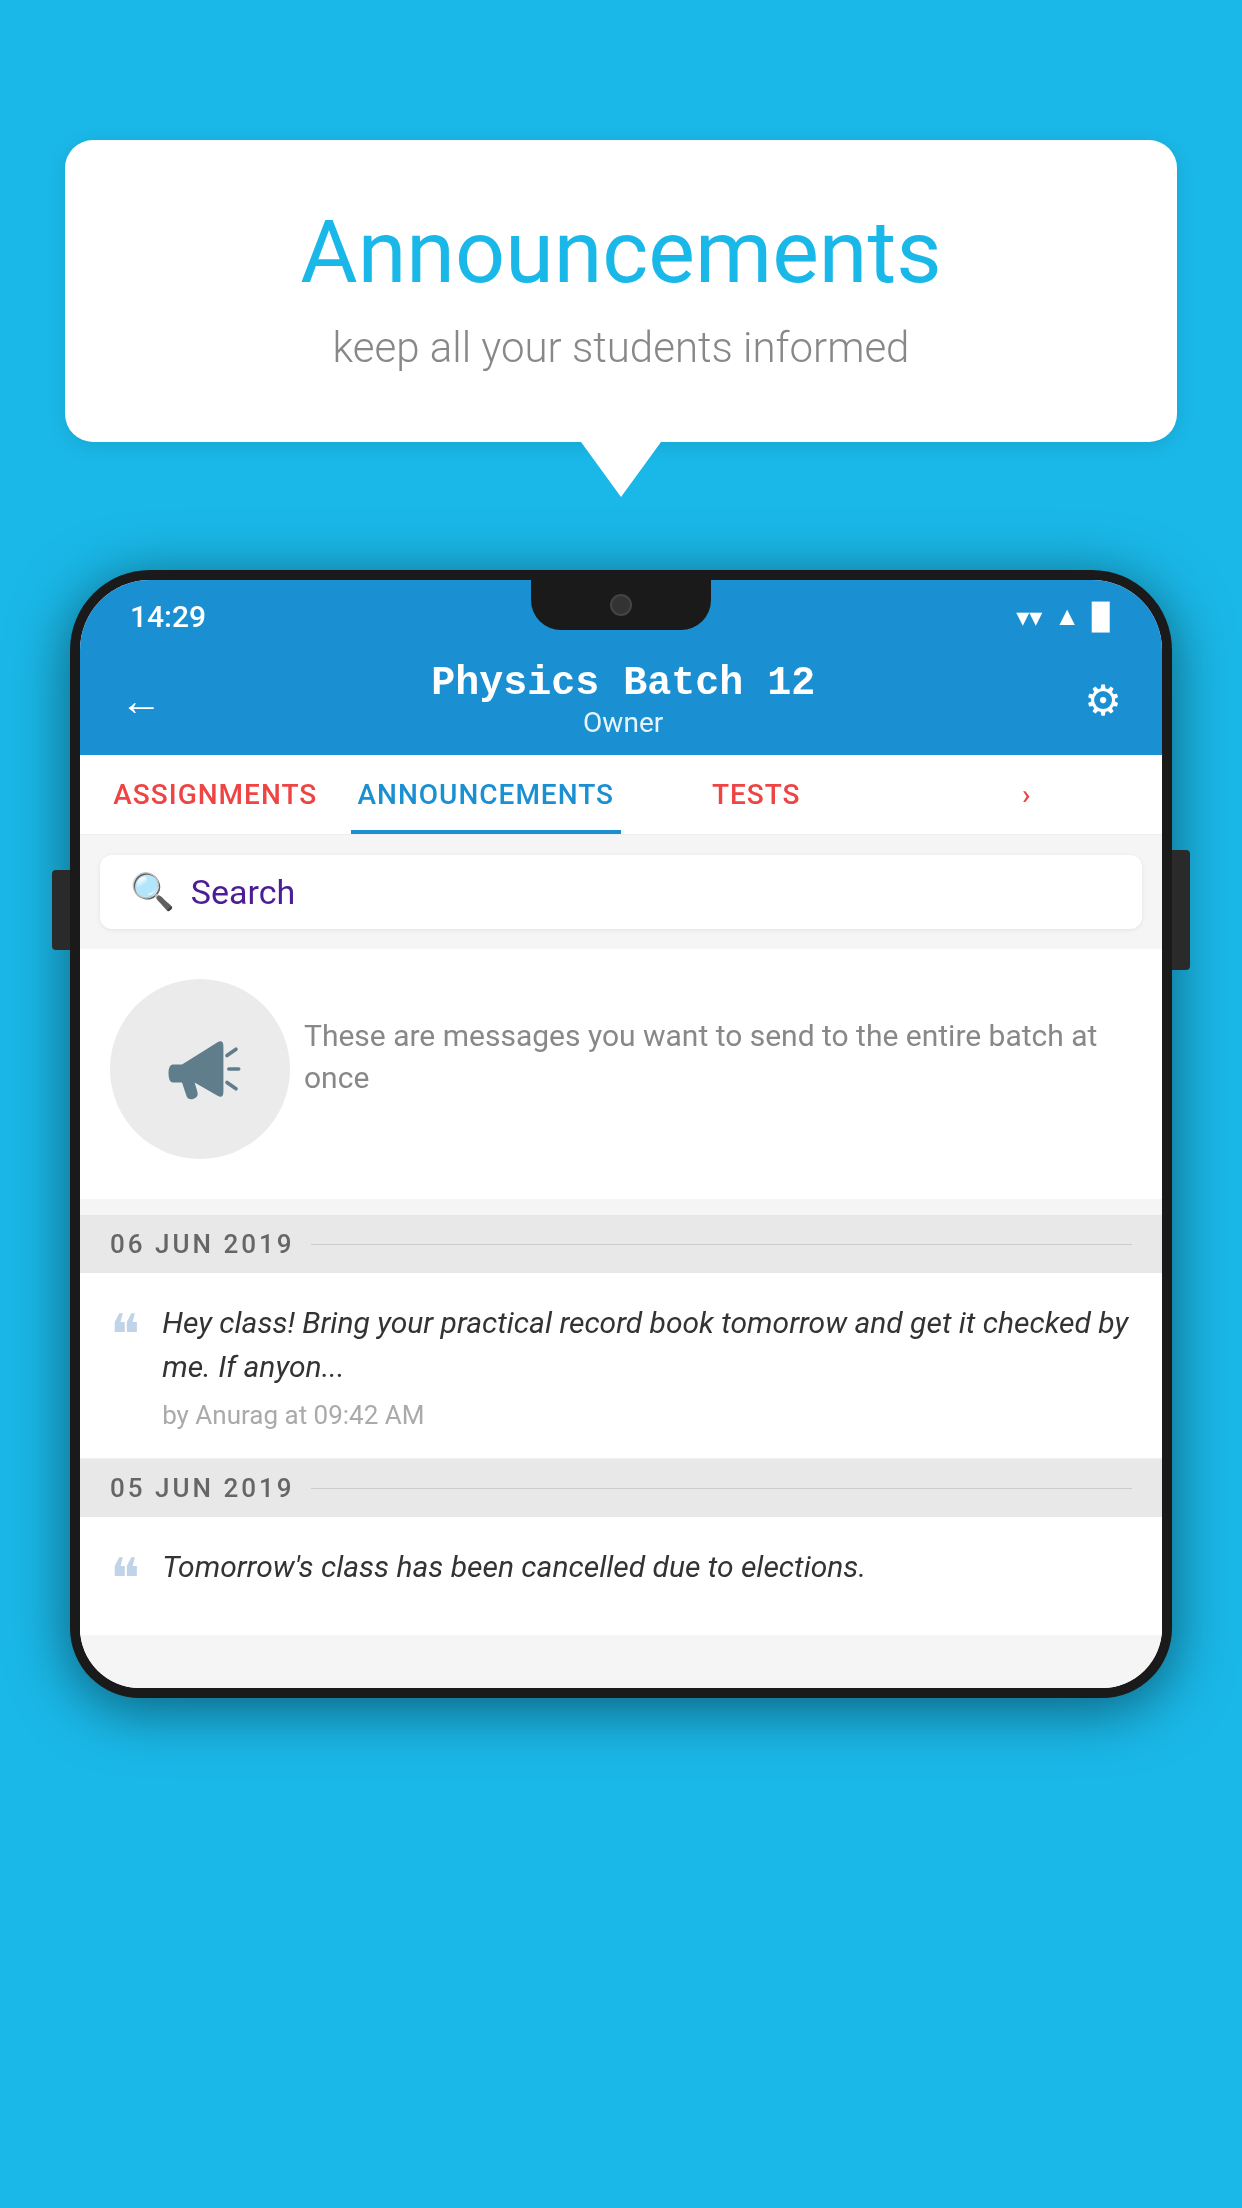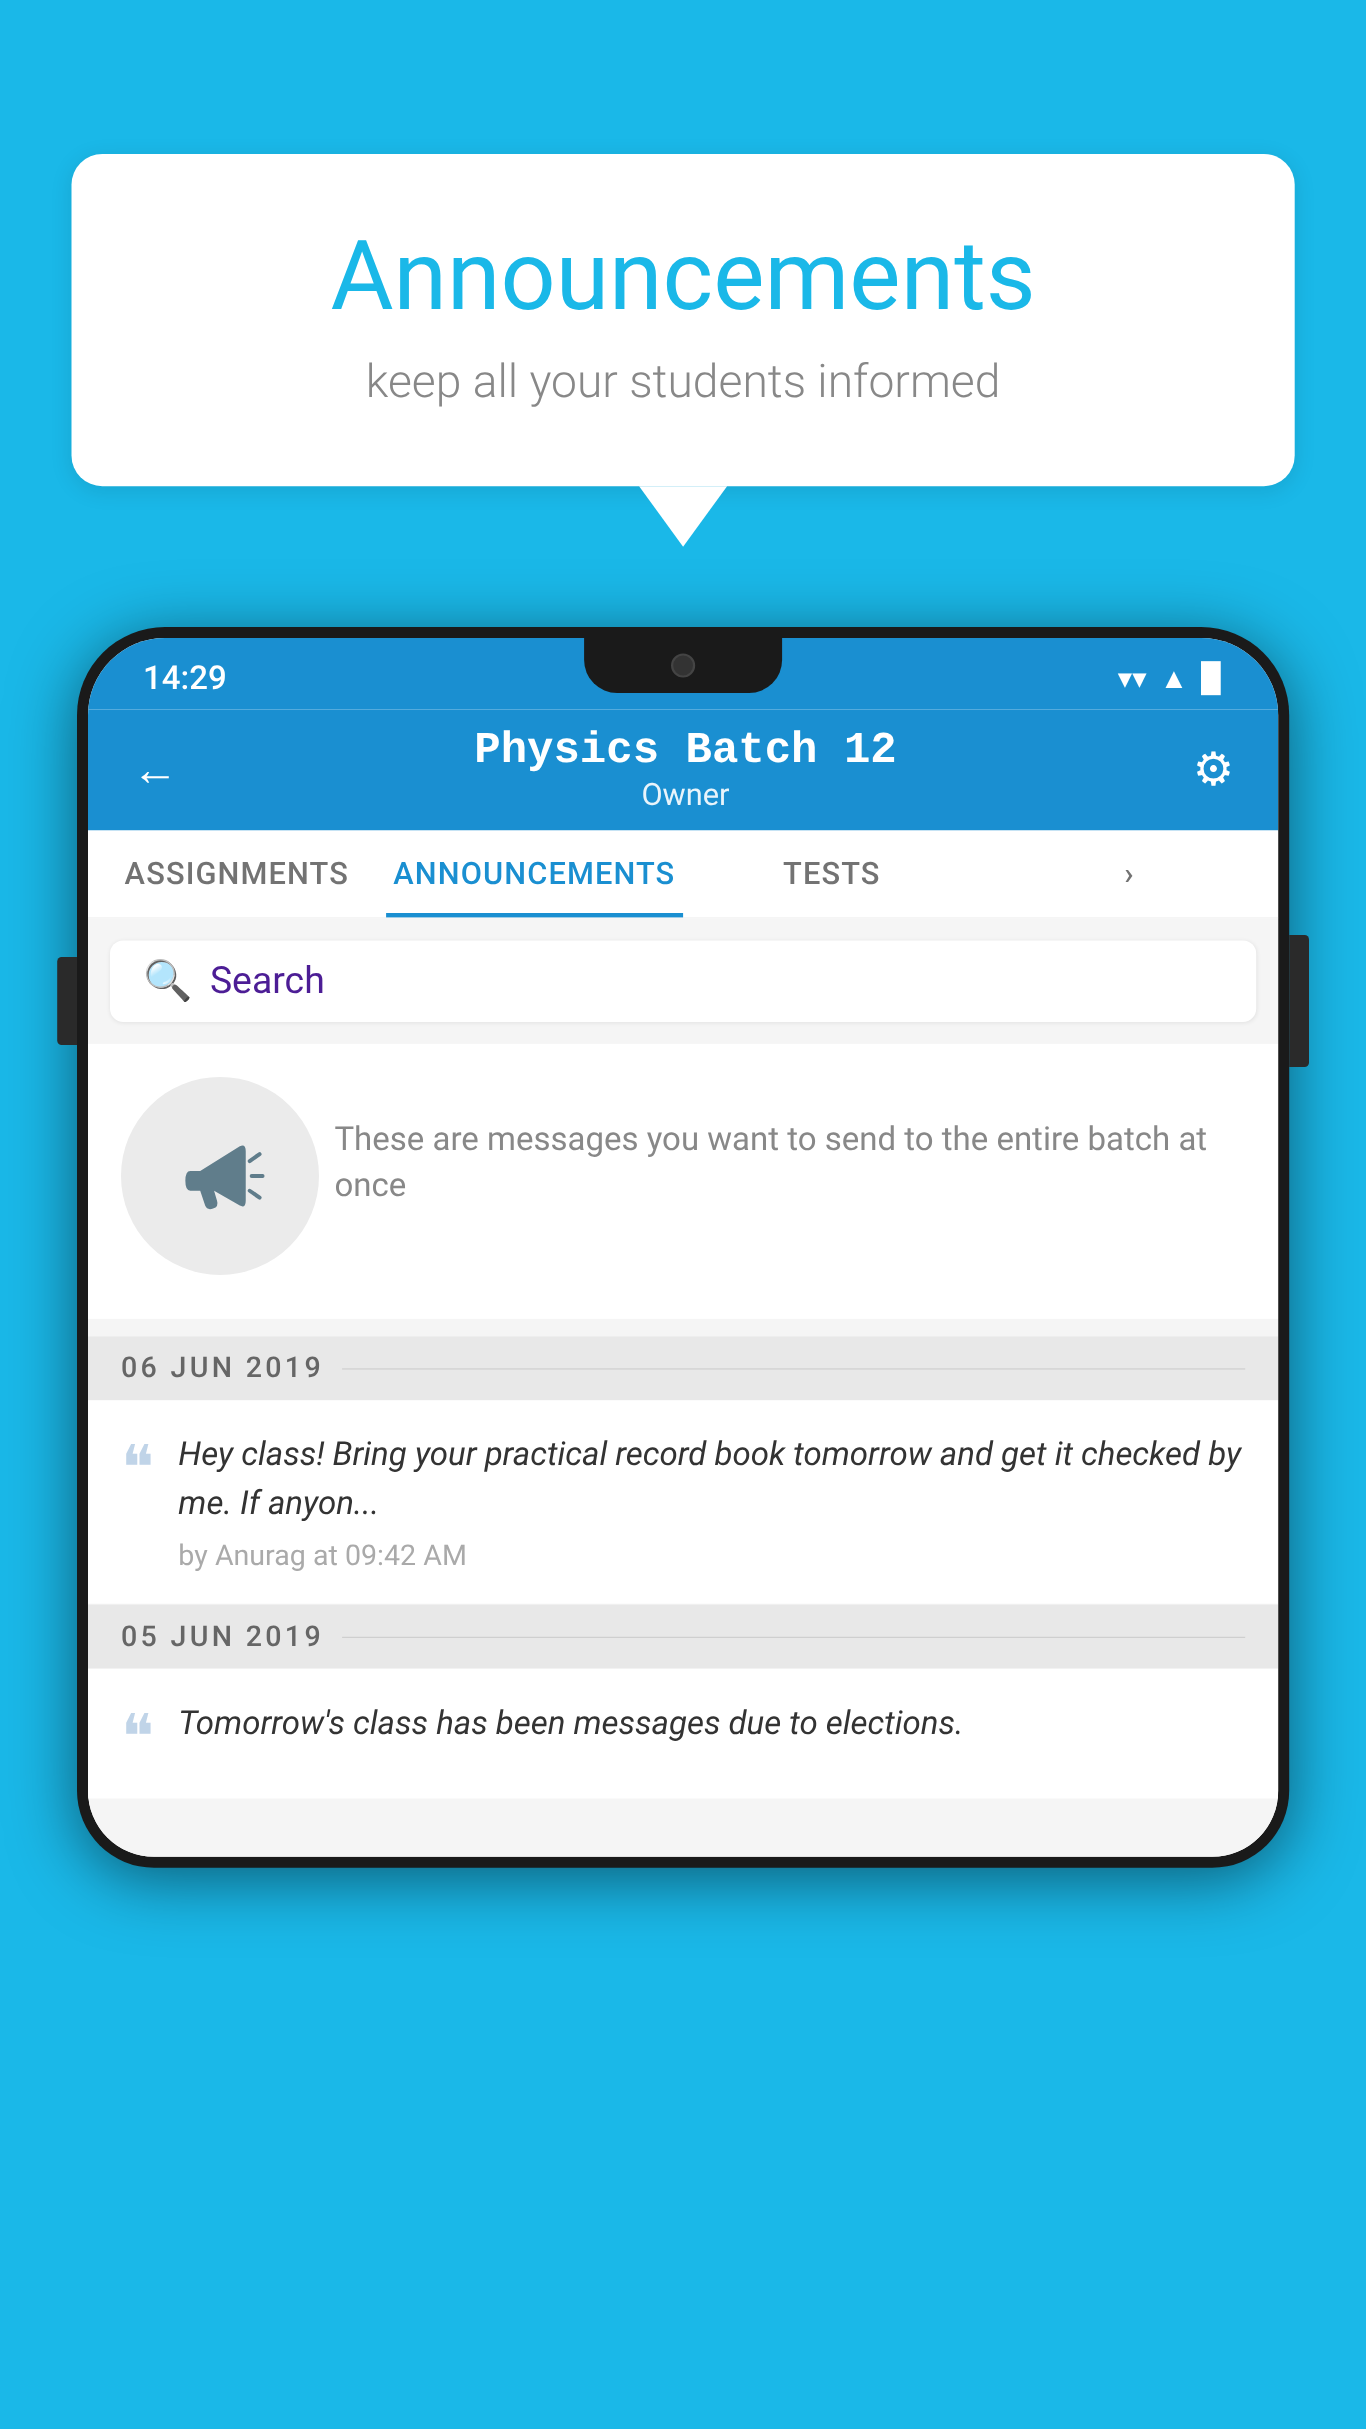--- a/index.html
+++ b/index.html
@@ -205,21 +205,21 @@
       height: 80px;
     }
 
     .tab-item {
       flex: 1;
       display: flex;
       align-items: center;
       justify-content: center;
       font-size: 28px;
       font-weight: 500;
-      color: #737373;
+      color: #ef4444;
       letter-spacing: 1px;
       cursor: pointer;
       position: relative;
       text-transform: uppercase;
     }
 
     .tab-item.active {
       color: #1a8fd1;
     }
 
@@ -452,20 +452,20 @@
         </div>
 
         <div class="date-separator">
           <span class="date-separator-text">05  JUN  2019</span>
           <div class="date-separator-line"></div>
         </div>
 
         <div class="message-item-2">
           <span class="quote-icon">❝</span>
           <div class="message-content">
-            <p class="message-text">Tomorrow's class has been messages due to elections.</p>
+            <p class="message-text">Tomorrow's class has been cancelled due to elections.</p>
           </div>
         </div>
 
       </div>
     </div>
   </div>
 </div>
 
 </body></html>

